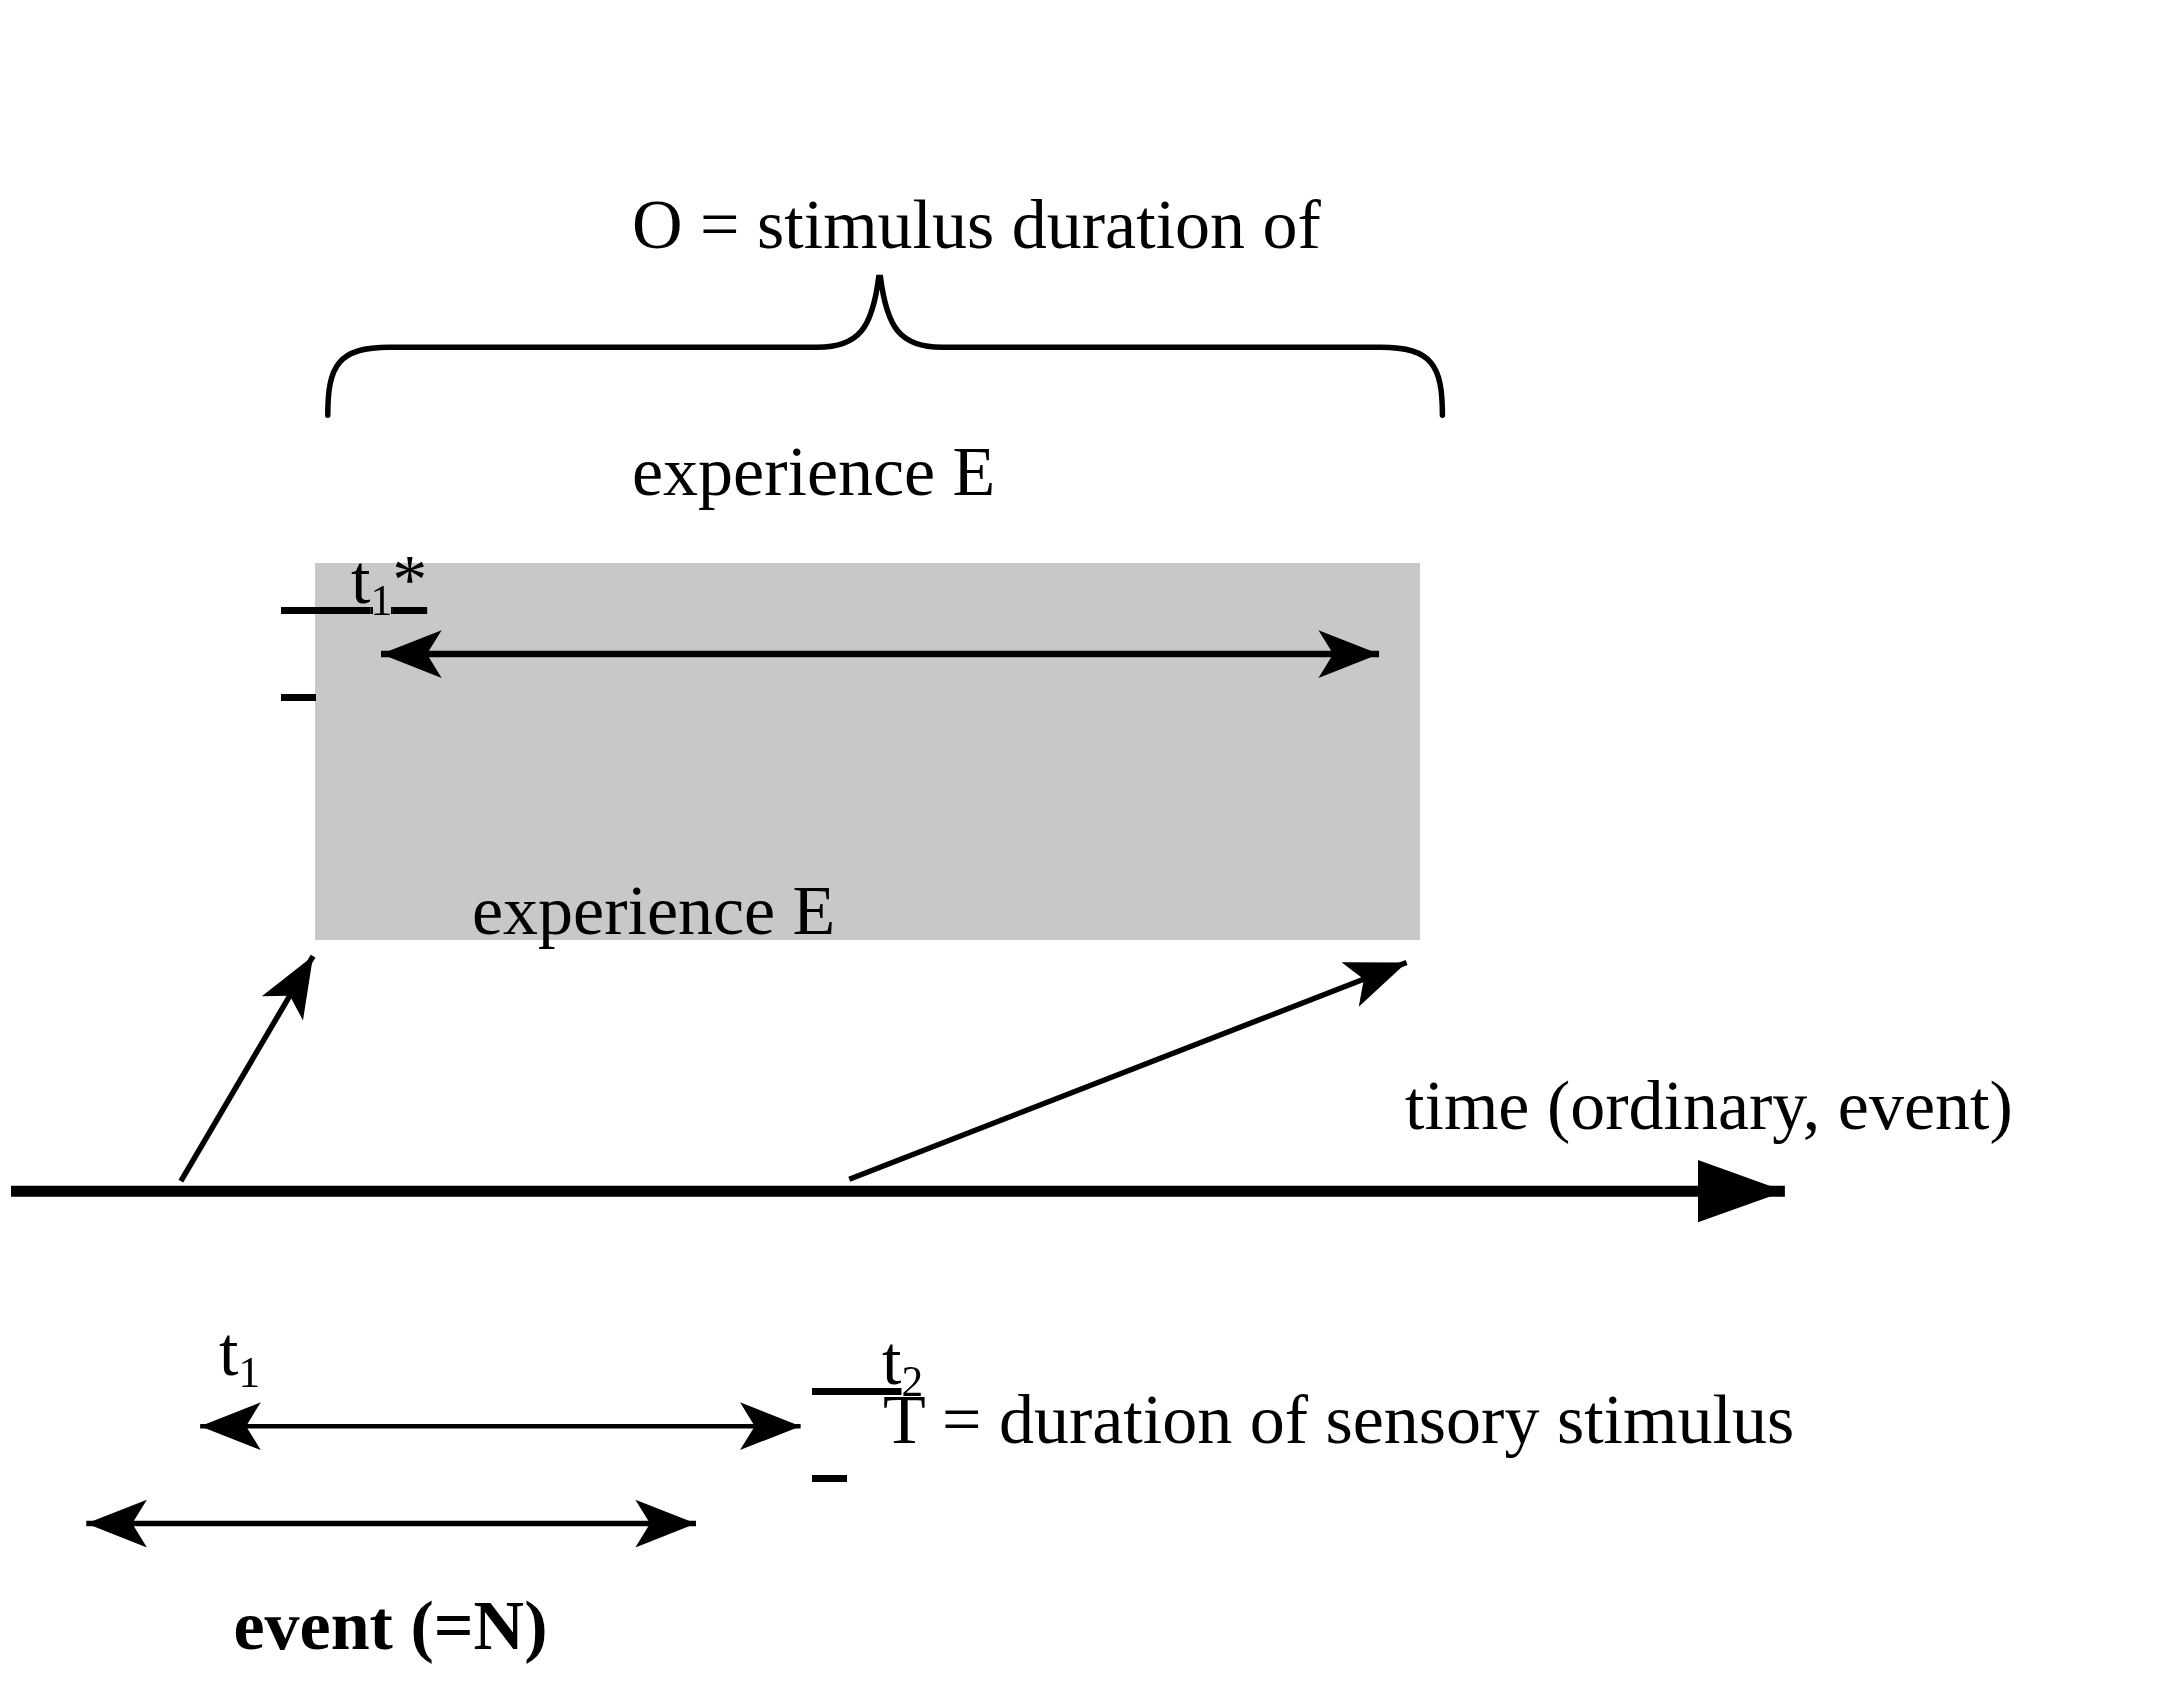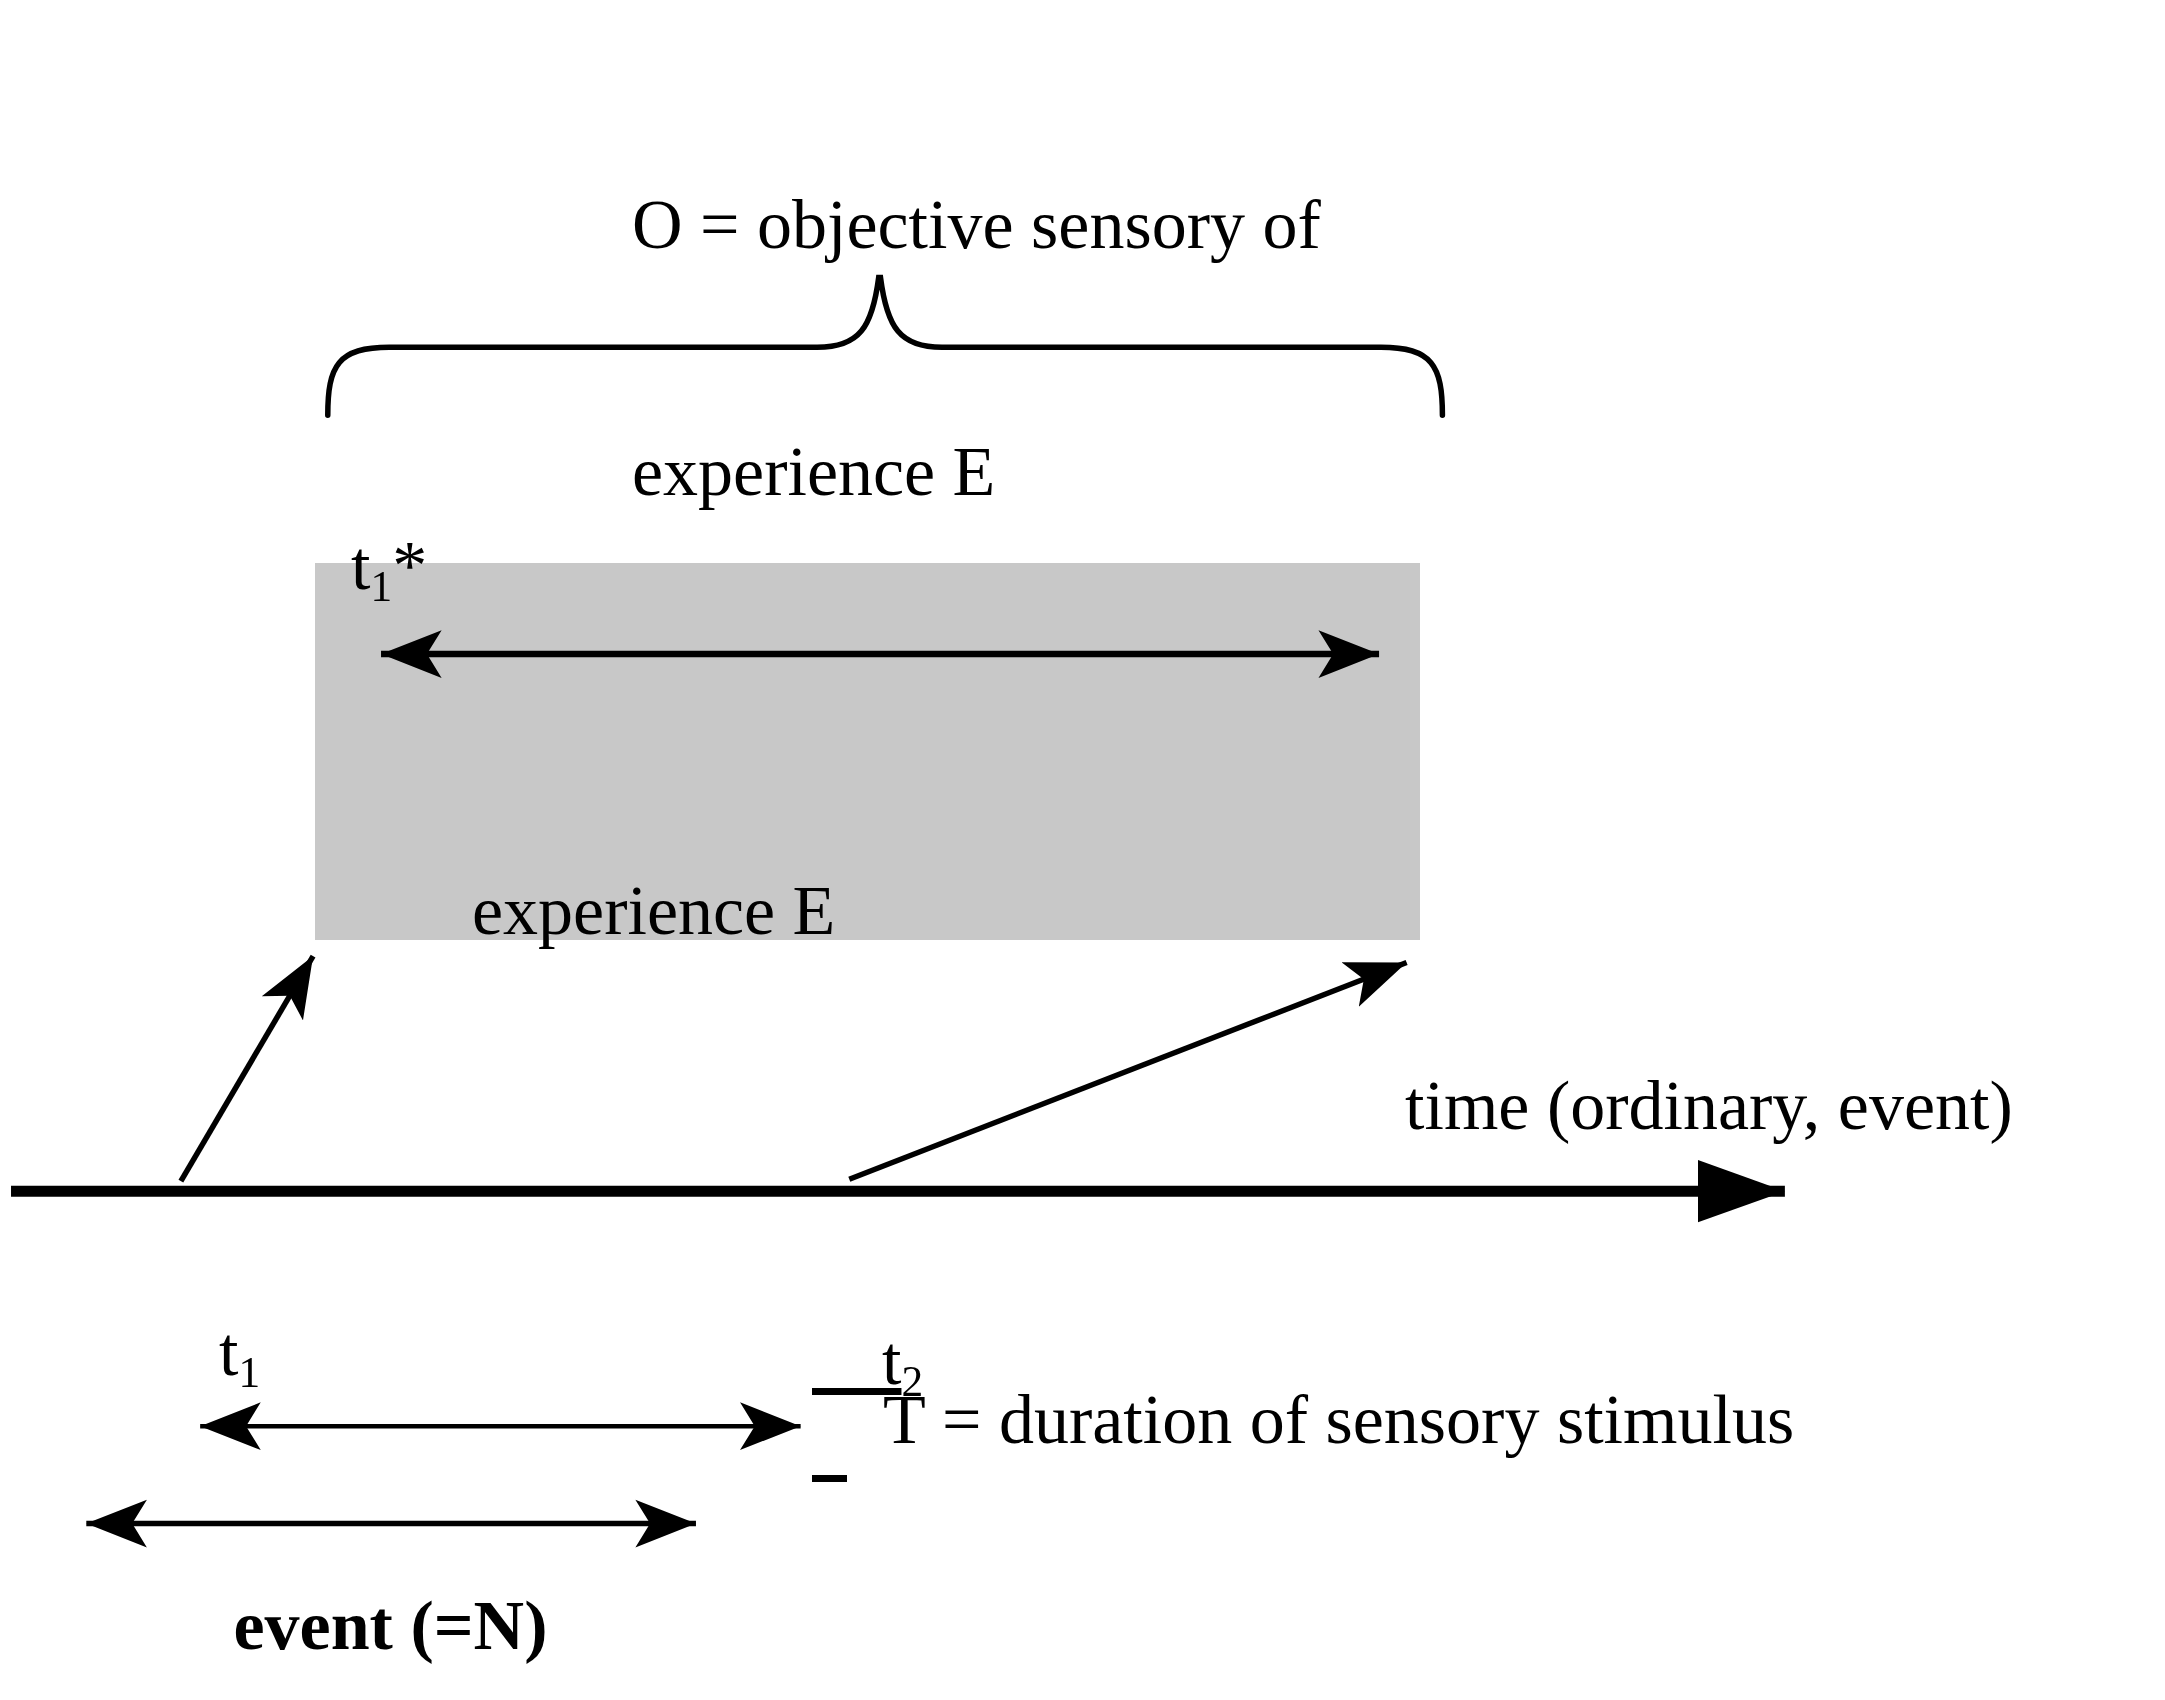--- a/index.html
+++ b/index.html
@@ -60,25 +60,25 @@
     <line class="ln" x1="925" y1="1284" x2="1532" y2="1048" stroke-width="6" marker-end="url(#barb)"></line>
 
     <line class="ln" x1="12" y1="1297" x2="1944" y2="1297" stroke-width="12" marker-end="url(#tri)"></line>
 
     <line class="ln" x1="218" y1="1553" x2="872" y2="1553" stroke-width="5" marker-start="url(#barb)" marker-end="url(#barb)"></line>
 
     <line class="ln" x1="94" y1="1659" x2="758" y2="1659" stroke-width="6" marker-start="url(#barb)" marker-end="url(#barb)"></line>
   </svg>
 
   <div class="txt" id="title-label" style="left:632px;top:18.4px;">
-    <div>O = objective sensory of</div>
+    <div>O = stimulus duration of</div>
     <div>experience E</div>
   </div>
 
-  <div class="txt" style="left:281px;top:443px;">
+  <div class="txt" style="left:281px;top:457px;text-decoration:underline;">
     <span>t</span><span class="sb">1</span><span>*</span>
   </div>
 
 
   <div class="txt" id="s-label" style="left:472px;top:705px;">
     <div>experience E</div>
   </div>
 
   <div class="txt" style="left:1405px;top:1065px;">time (ordinary, event)</div>
 

